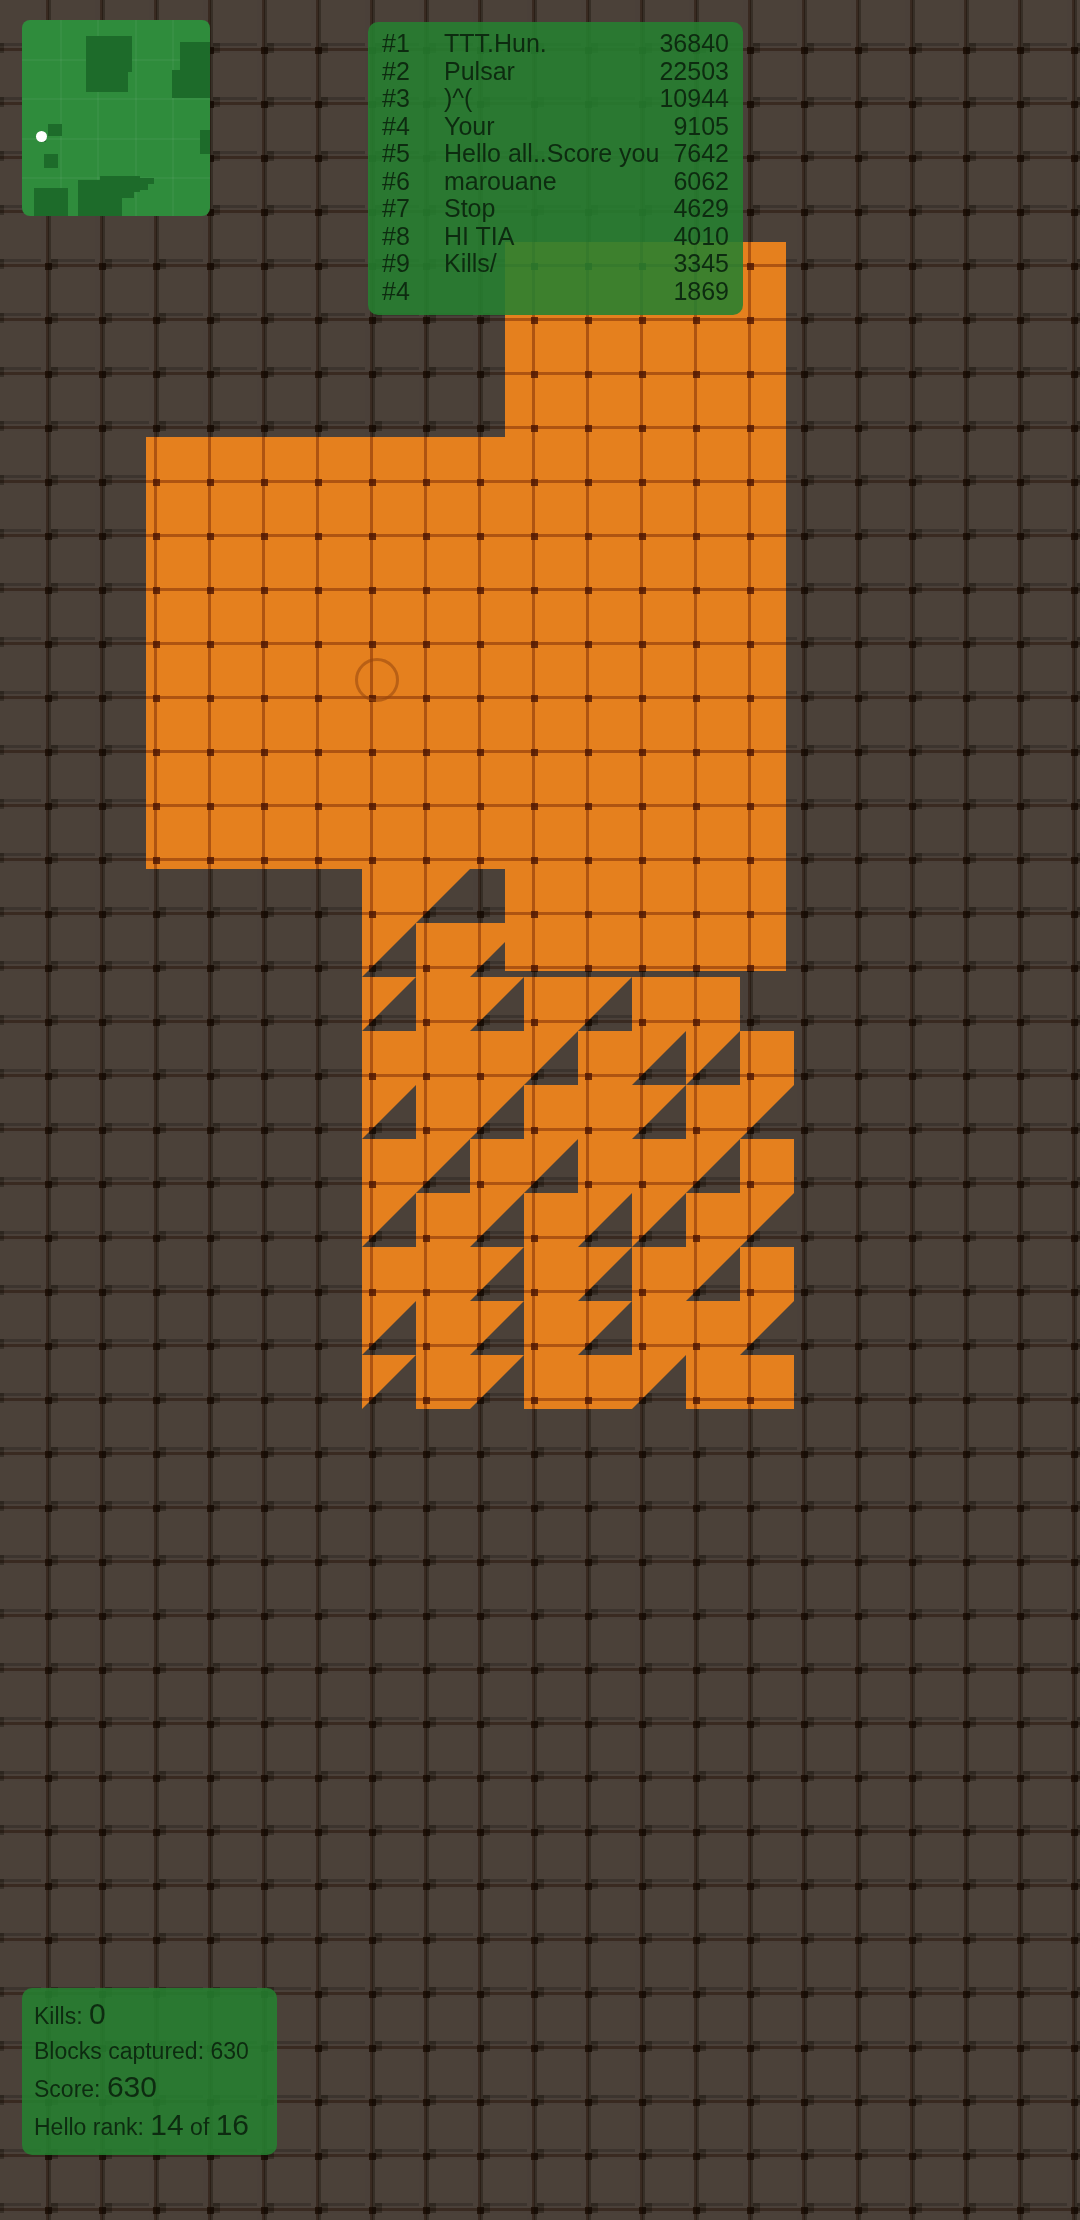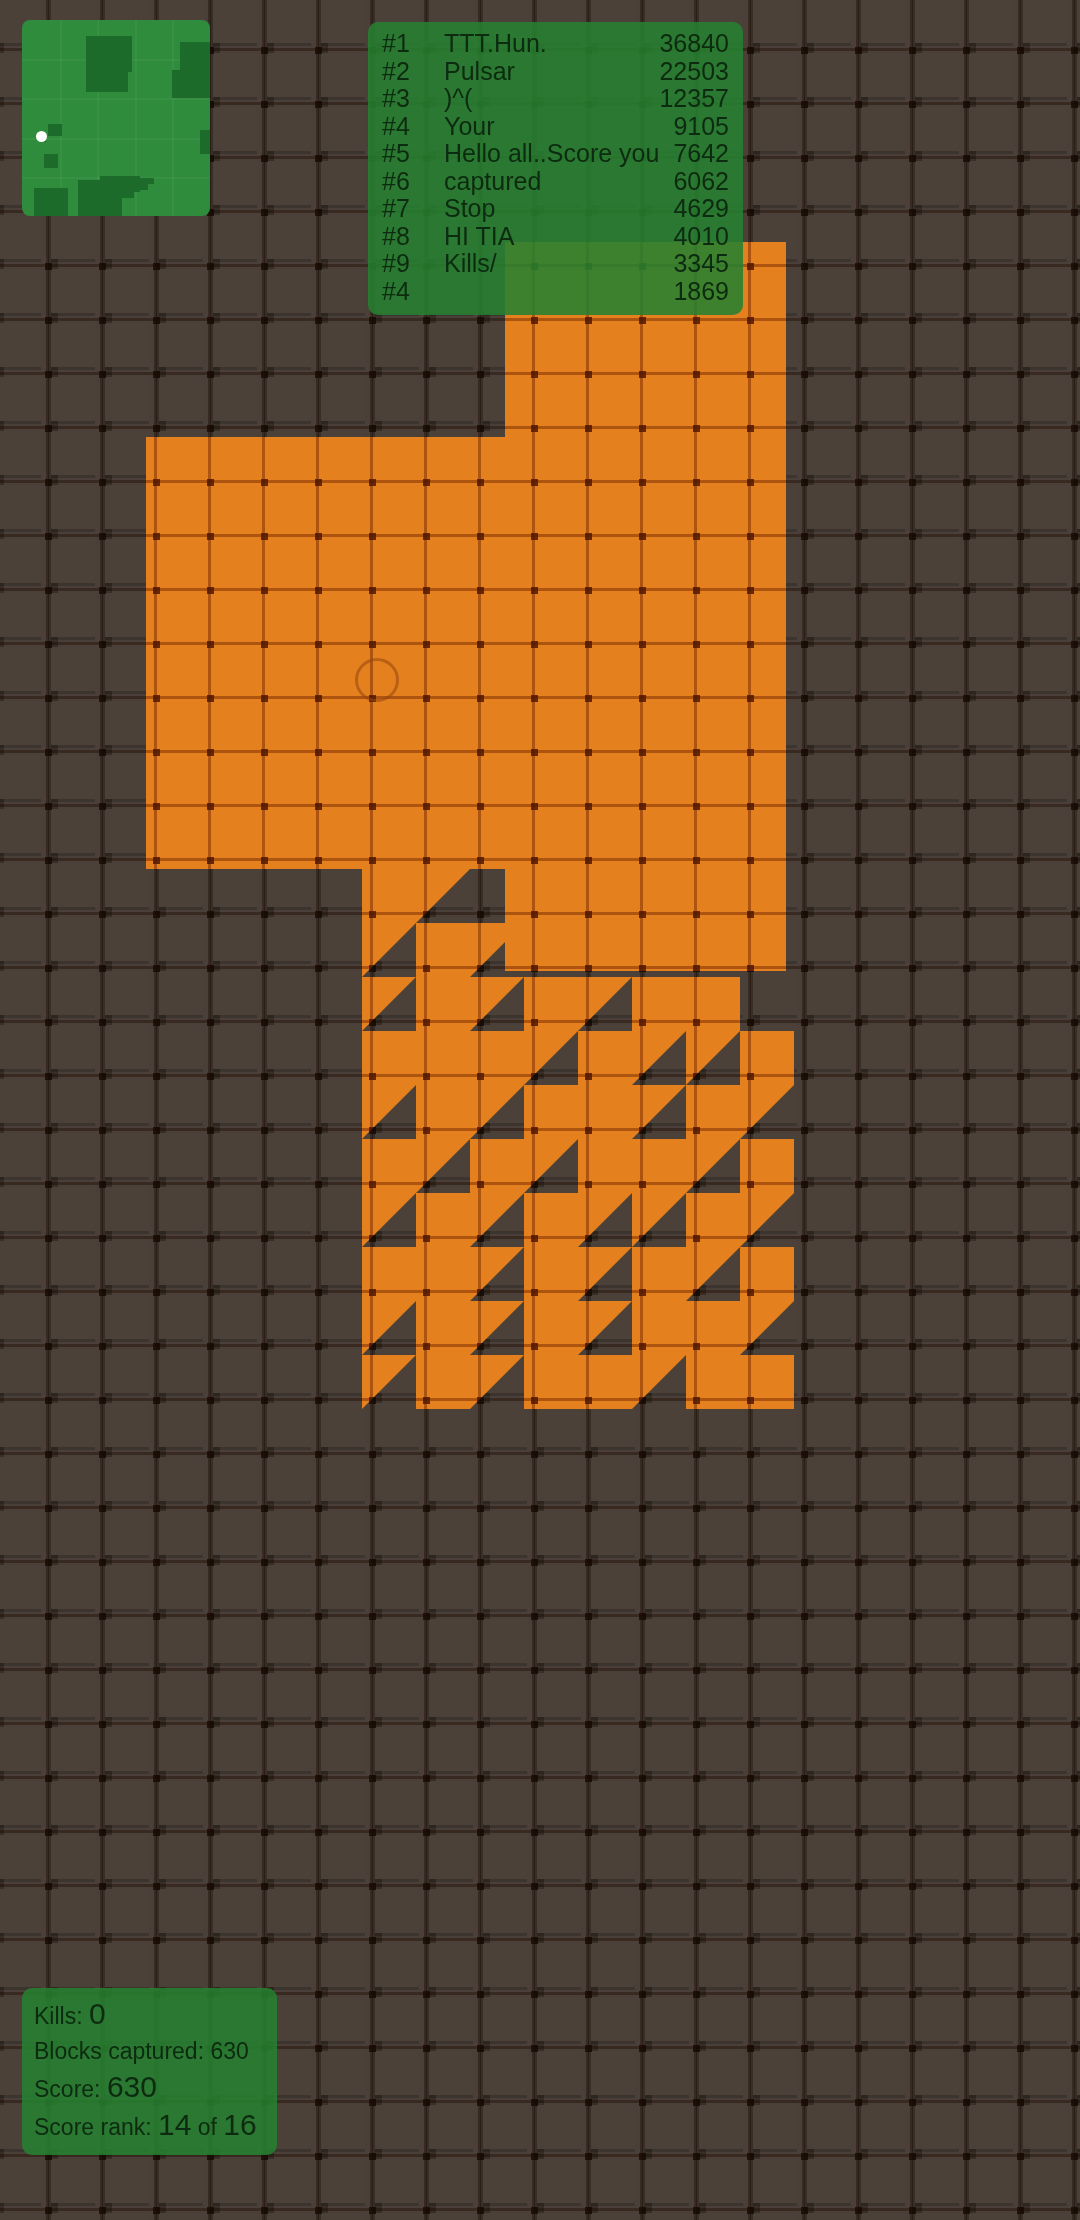--- a/index.html
+++ b/index.html
@@ -2011,35 +2011,35 @@
         <span class="lb-score">36840</span>
       </div>
       <div class="lb-row">
         <span class="lb-rank">#2</span>
         <span class="lb-name">Pulsar</span>
         <span class="lb-score">22503</span>
       </div>
       <div class="lb-row">
         <span class="lb-rank">#3</span>
         <span class="lb-name">)^(</span>
-        <span class="lb-score">12357</span>
+        <span class="lb-score">10944</span>
       </div>
       <div class="lb-row">
         <span class="lb-rank">#4</span>
         <span class="lb-name">Your</span>
         <span class="lb-score">9105</span>
       </div>
       <div class="lb-row">
         <span class="lb-rank">#5</span>
         <span class="lb-name">Hello all..Score you</span>
         <span class="lb-score">7642</span>
       </div>
       <div class="lb-row">
         <span class="lb-rank">#6</span>
-        <span class="lb-name">captured</span>
+        <span class="lb-name">marouane</span>
         <span class="lb-score">6062</span>
       </div>
       <div class="lb-row">
         <span class="lb-rank">#7</span>
         <span class="lb-name">Stop</span>
         <span class="lb-score">4629</span>
       </div>
       <div class="lb-row">
         <span class="lb-rank">#8</span>
         <span class="lb-name">HI TIA</span>
@@ -2064,20 +2064,20 @@
     </div>
     <div class="st-row">
       <span>Blocks captured:</span>
       <span>630</span>
     </div>
     <div class="st-row">
       <span>Score:</span>
       <span class="st-val">630</span>
     </div>
     <div class="st-row">
-      <span>Score rank:</span>
+      <span>Hello rank:</span>
       <span class="st-val">14</span>
       <span>of</span>
       <span class="st-val">16</span>
     </div>
   </div>
 
 </div>
 
 </body></html>

